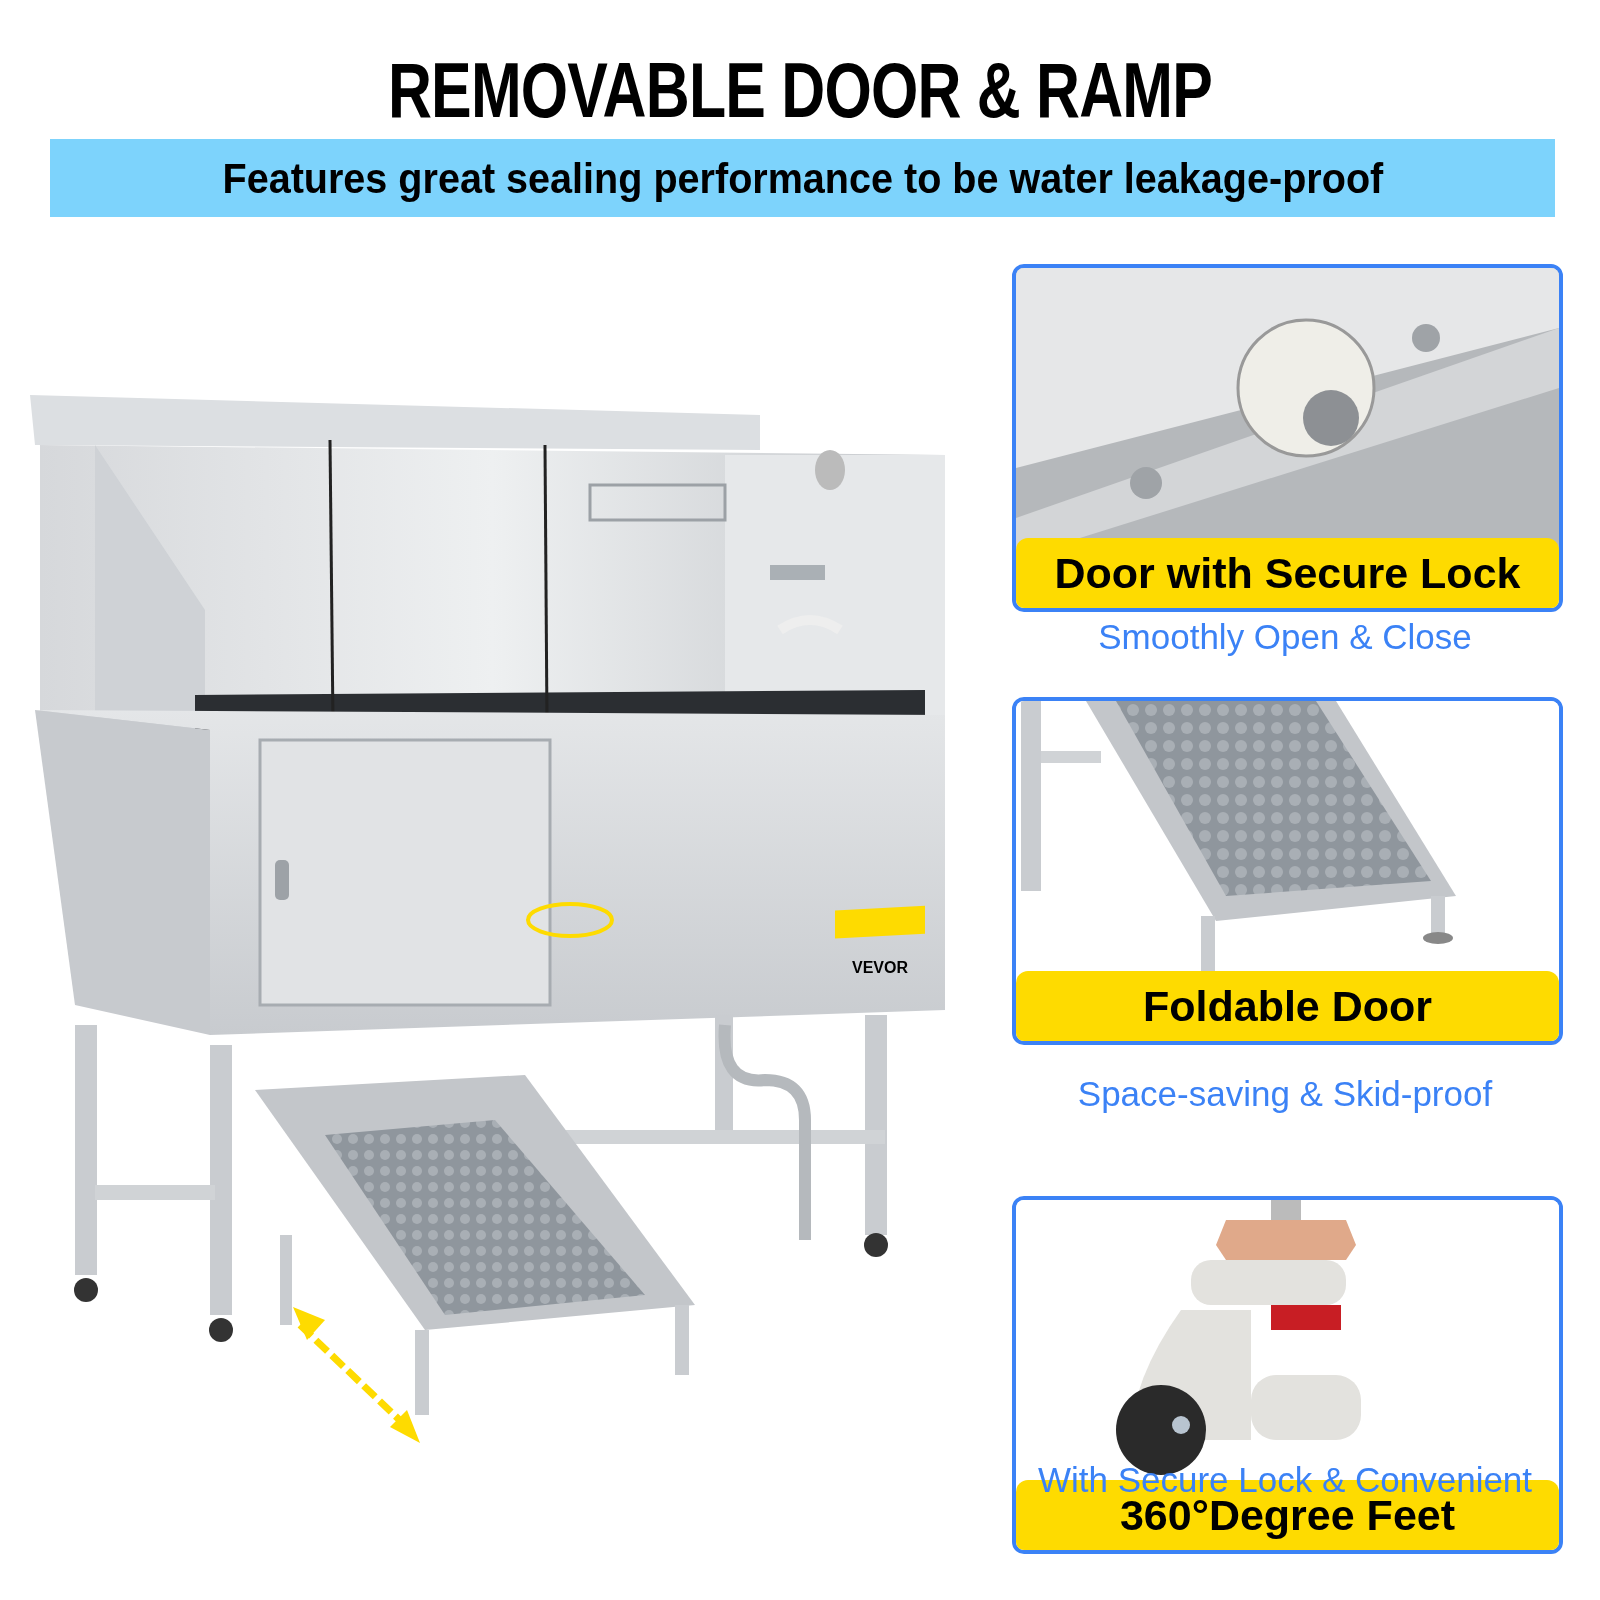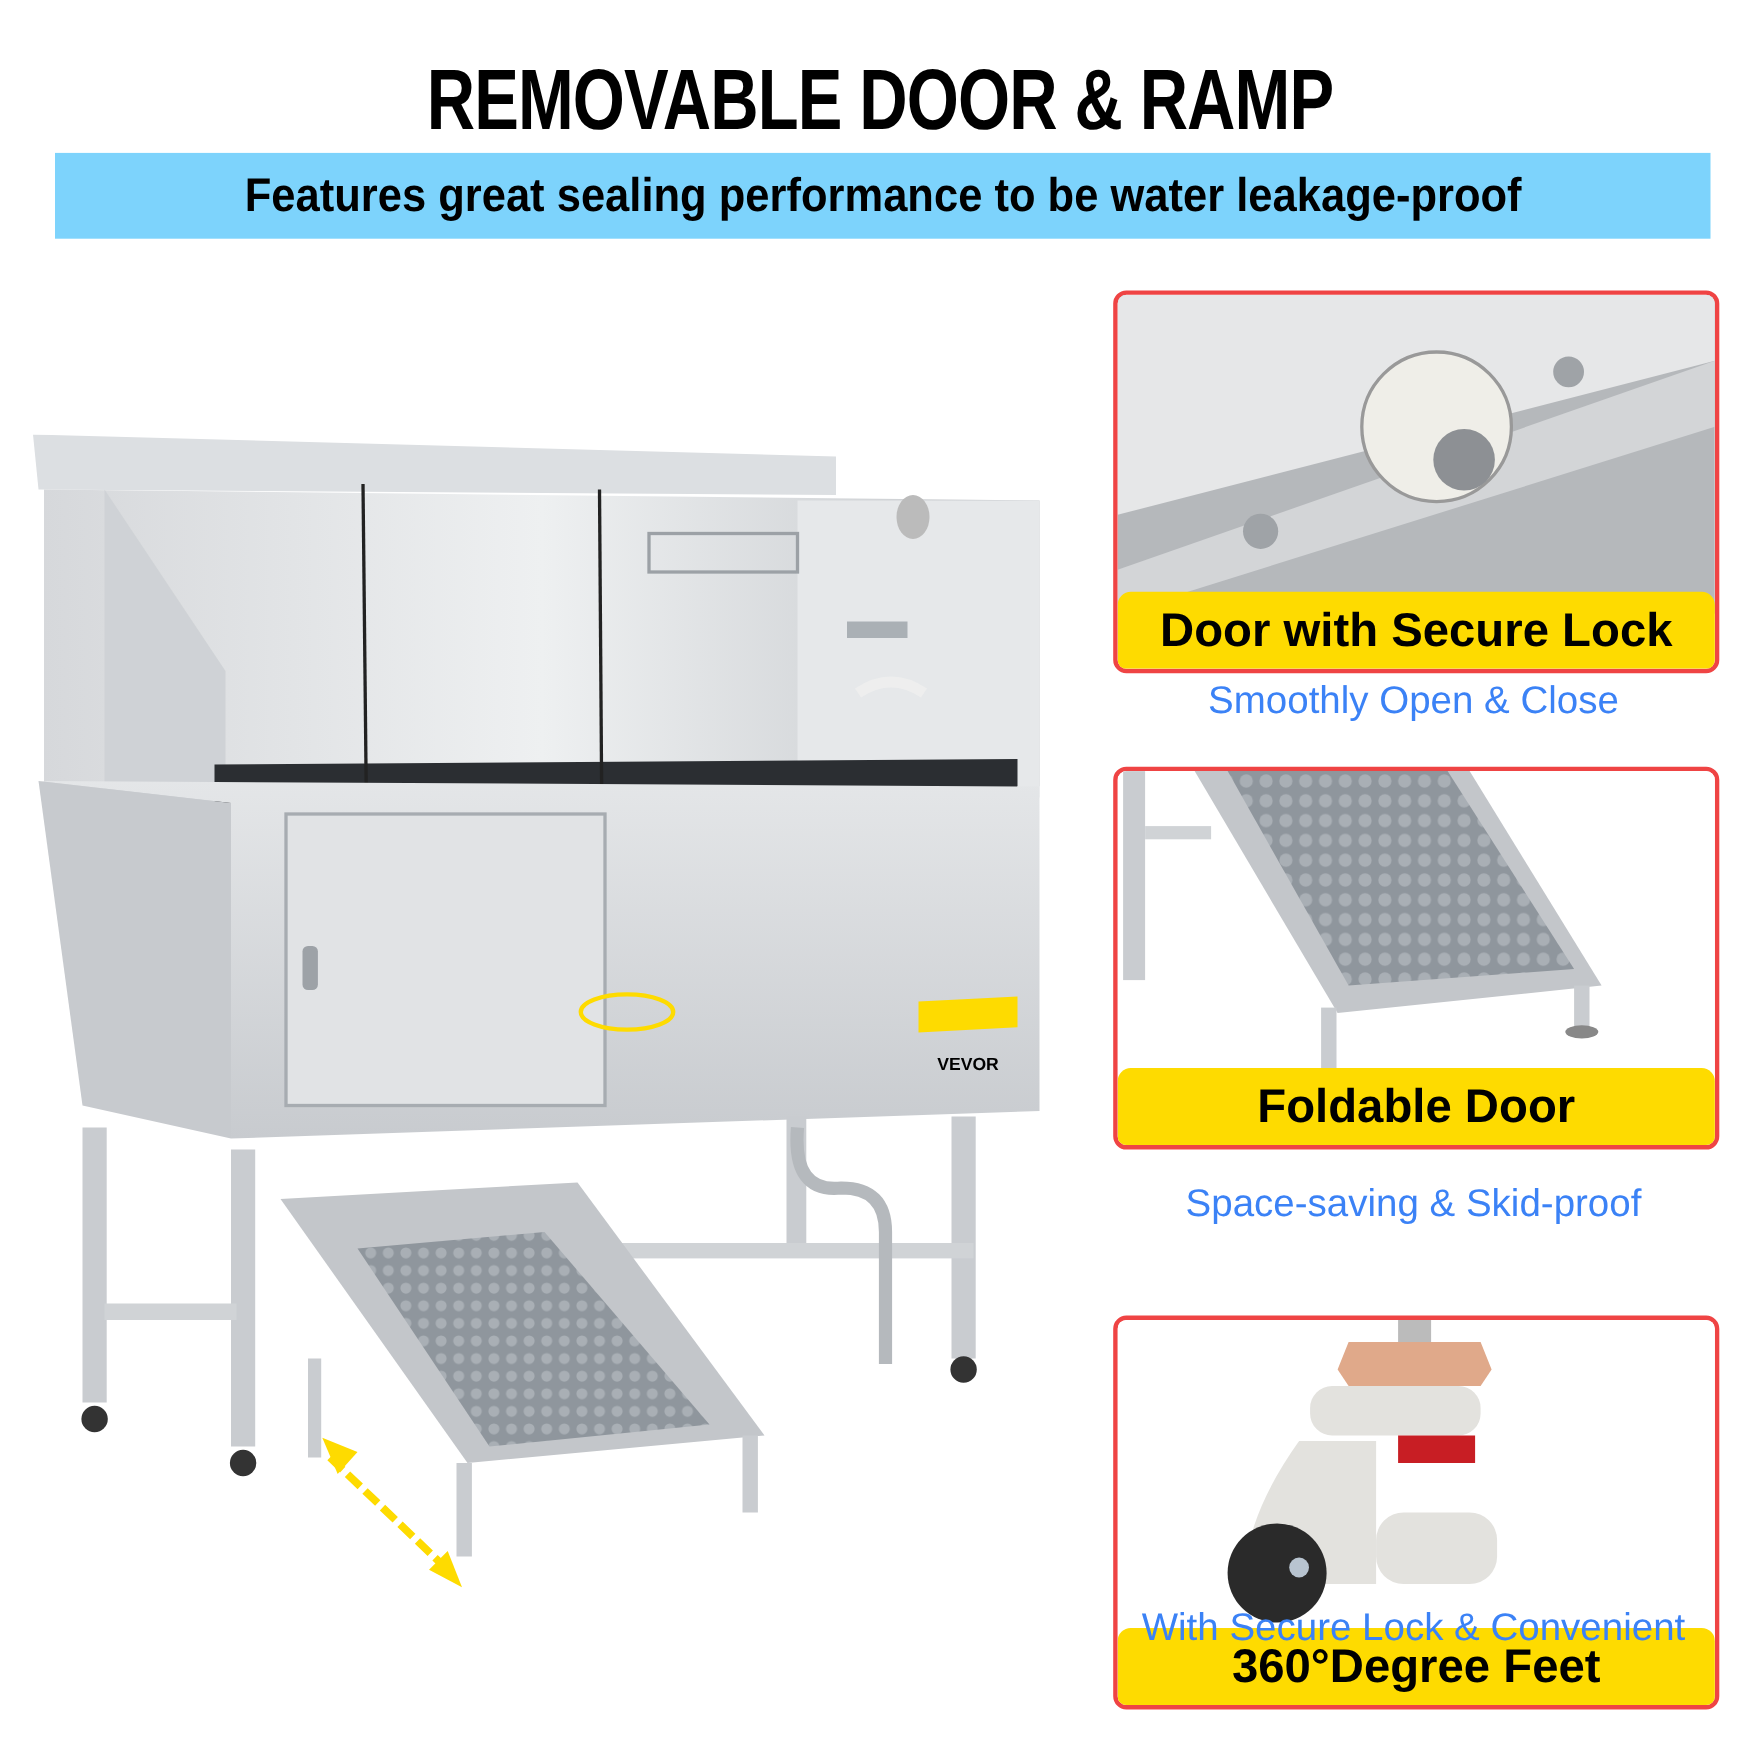--- a/index.html
+++ b/index.html
@@ -3,21 +3,21 @@
 <meta charset="utf-8">
 <style>
   html, body { margin:0; padding:0; background:#ffffff; }
   body { width:1600px; height:1600px; position:relative; overflow:hidden; font-family:"Liberation Sans", sans-serif; }
   .title { position:absolute; left:0; top:40px; width:1600px; text-align:center; font-family:"Liberation Sans", sans-serif; font-weight:bold; font-size:78px; letter-spacing:-1px; color:#000; transform:scaleX(0.78); transform-origin:center; line-height:100px; }
   .subtitle-bar { position:absolute; left:50px; top:139px; width:1505px; height:78px; background:#7dd3fc; display:flex; align-items:center; justify-content:center; }
   .subtitle-bar span { font-weight:bold; font-size:43px; color:#000; transform:scaleX(0.92); display:inline-block; white-space:nowrap; }
 
   .product { position:absolute; left:25px; top:395px; width:945px; height:1110px; }
 
-  .card { position:absolute; left:1012px; width:543px; border:4px solid #ef4444; border-radius:12px; overflow:hidden; background:#fff; }
+  .card { position:absolute; left:1012px; width:543px; border:4px solid #3b82f6; border-radius:12px; overflow:hidden; background:#fff; }
   .card .photo { position:absolute; left:0; top:0; right:0; }
   .card .label { position:absolute; left:0; right:0; bottom:0; height:70px; background:#fedb00; border-radius:12px 12px 0 0; display:flex; align-items:center; justify-content:center; font-weight:bold; font-size:43px; color:#000; white-space:nowrap; }
   .caption { position:absolute; left:985px; width:600px; text-align:center; font-size:35px; color:#3b82f6; white-space:nowrap; }
 </style>
 </head>
 <body>
 
 <div class="title">REMOVABLE DOOR &amp; RAMP</div>
 <div class="subtitle-bar">
   <span>Features great sealing performance to be water leakage-proof</span>

